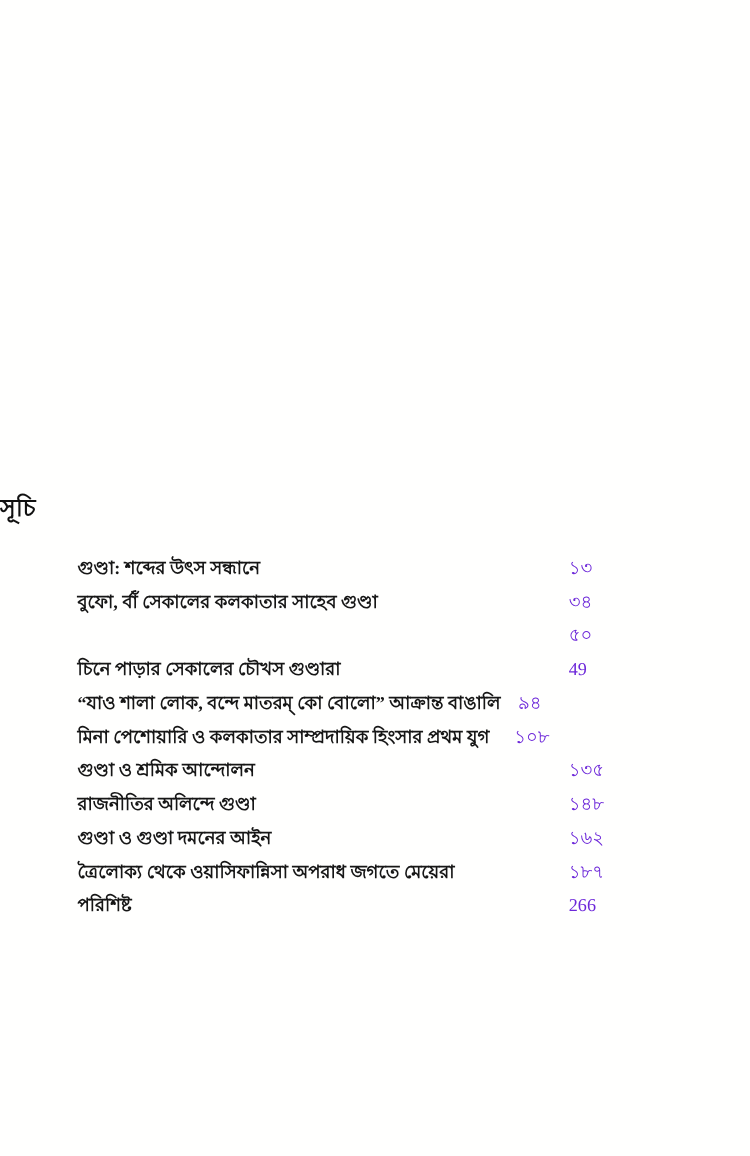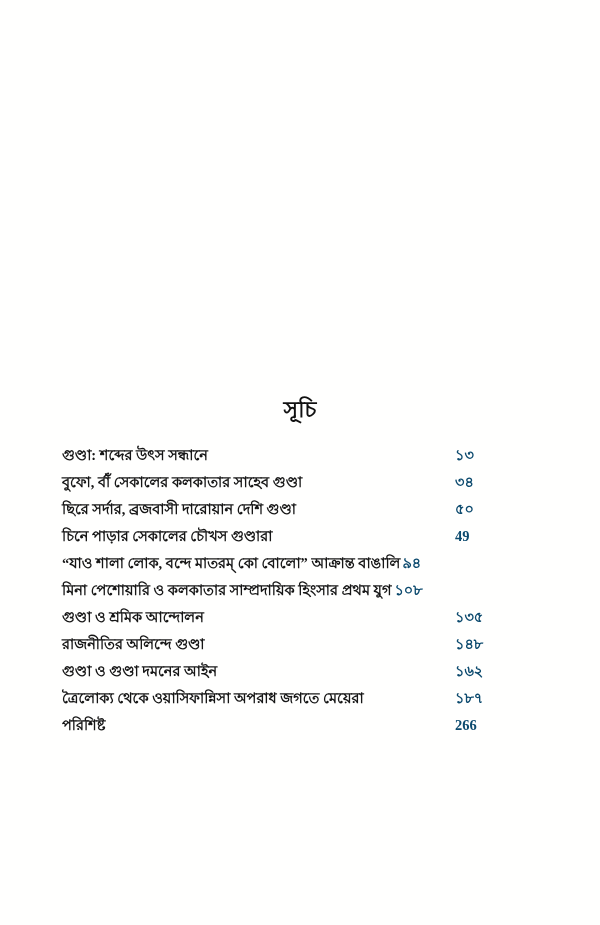--- a/index.html
+++ b/index.html
@@ -23,22 +23,21 @@
     background: #fffffe;
     box-sizing: border-box;
   }
 
   
   .toc-title {
     position: absolute;
     top: 398px;
     left: 0;
     width: 600px;
-    text-align: center;
-    font-size: 22px;
+    font-size: 19px;
     font-weight: 700;
     letter-spacing: 0.2px;
     color: #111111;
     line-height: 1.05;
   }
 
   
   .toc-list {
     position: absolute;
     top: 442px;
@@ -59,34 +58,34 @@
   .toc-entry {
     display: inline-block;
     vertical-align: baseline;
   }
 
   .toc-page {
     position: absolute;
     left: 393px;
     top: 0;
     font-size: 14.5px;
-    font-weight: 700;
-    color: #0c4a6e;
+    font-weight: 400;
+    color: #6d28d9;
   }
 
   
   .toc-row.tight .toc-page {
     position: static;
     display: inline-block;
-    margin-left: 2px;
+    margin-left: 14px;
   }
   .toc-row.near .toc-page {
     position: static;
     display: inline-block;
-    margin-left: 3px;
+    margin-left: 20px;
   }
 </style>
 </head>
 <body>
 
 <div class="page">
 
   <div class="toc-title">সূচি</div>
 
   <div class="toc-list">
@@ -96,21 +95,20 @@
       <span class="toc-page">১৩</span>
     </div>
 
 
     <div class="toc-row">
       <span class="toc-entry">বুফো, র্বাঁ সেকালের কলকাতার সাহেব গুণ্ডা</span>
       <span class="toc-page">৩৪</span>
     </div>
 
     <div class="toc-row">
-      <span class="toc-entry">ছিরে সর্দার, ব্রজবাসী দারোয়ান দেশি গুণ্ডা</span>
       <span class="toc-page">৫০</span>
     </div>
 
     <div class="toc-row">
       <span class="toc-entry">চিনে পাড়ার সেকালের চৌখস গুণ্ডারা</span>
       <span class="toc-page">49</span>
     </div>
 
     <div class="toc-row tight">
       <span class="toc-entry">“যাও শালা লোক, বন্দে মাতরম্ কো বোলো” আক্রান্ত বাঙালি</span><span class="toc-page">৯৪</span>

